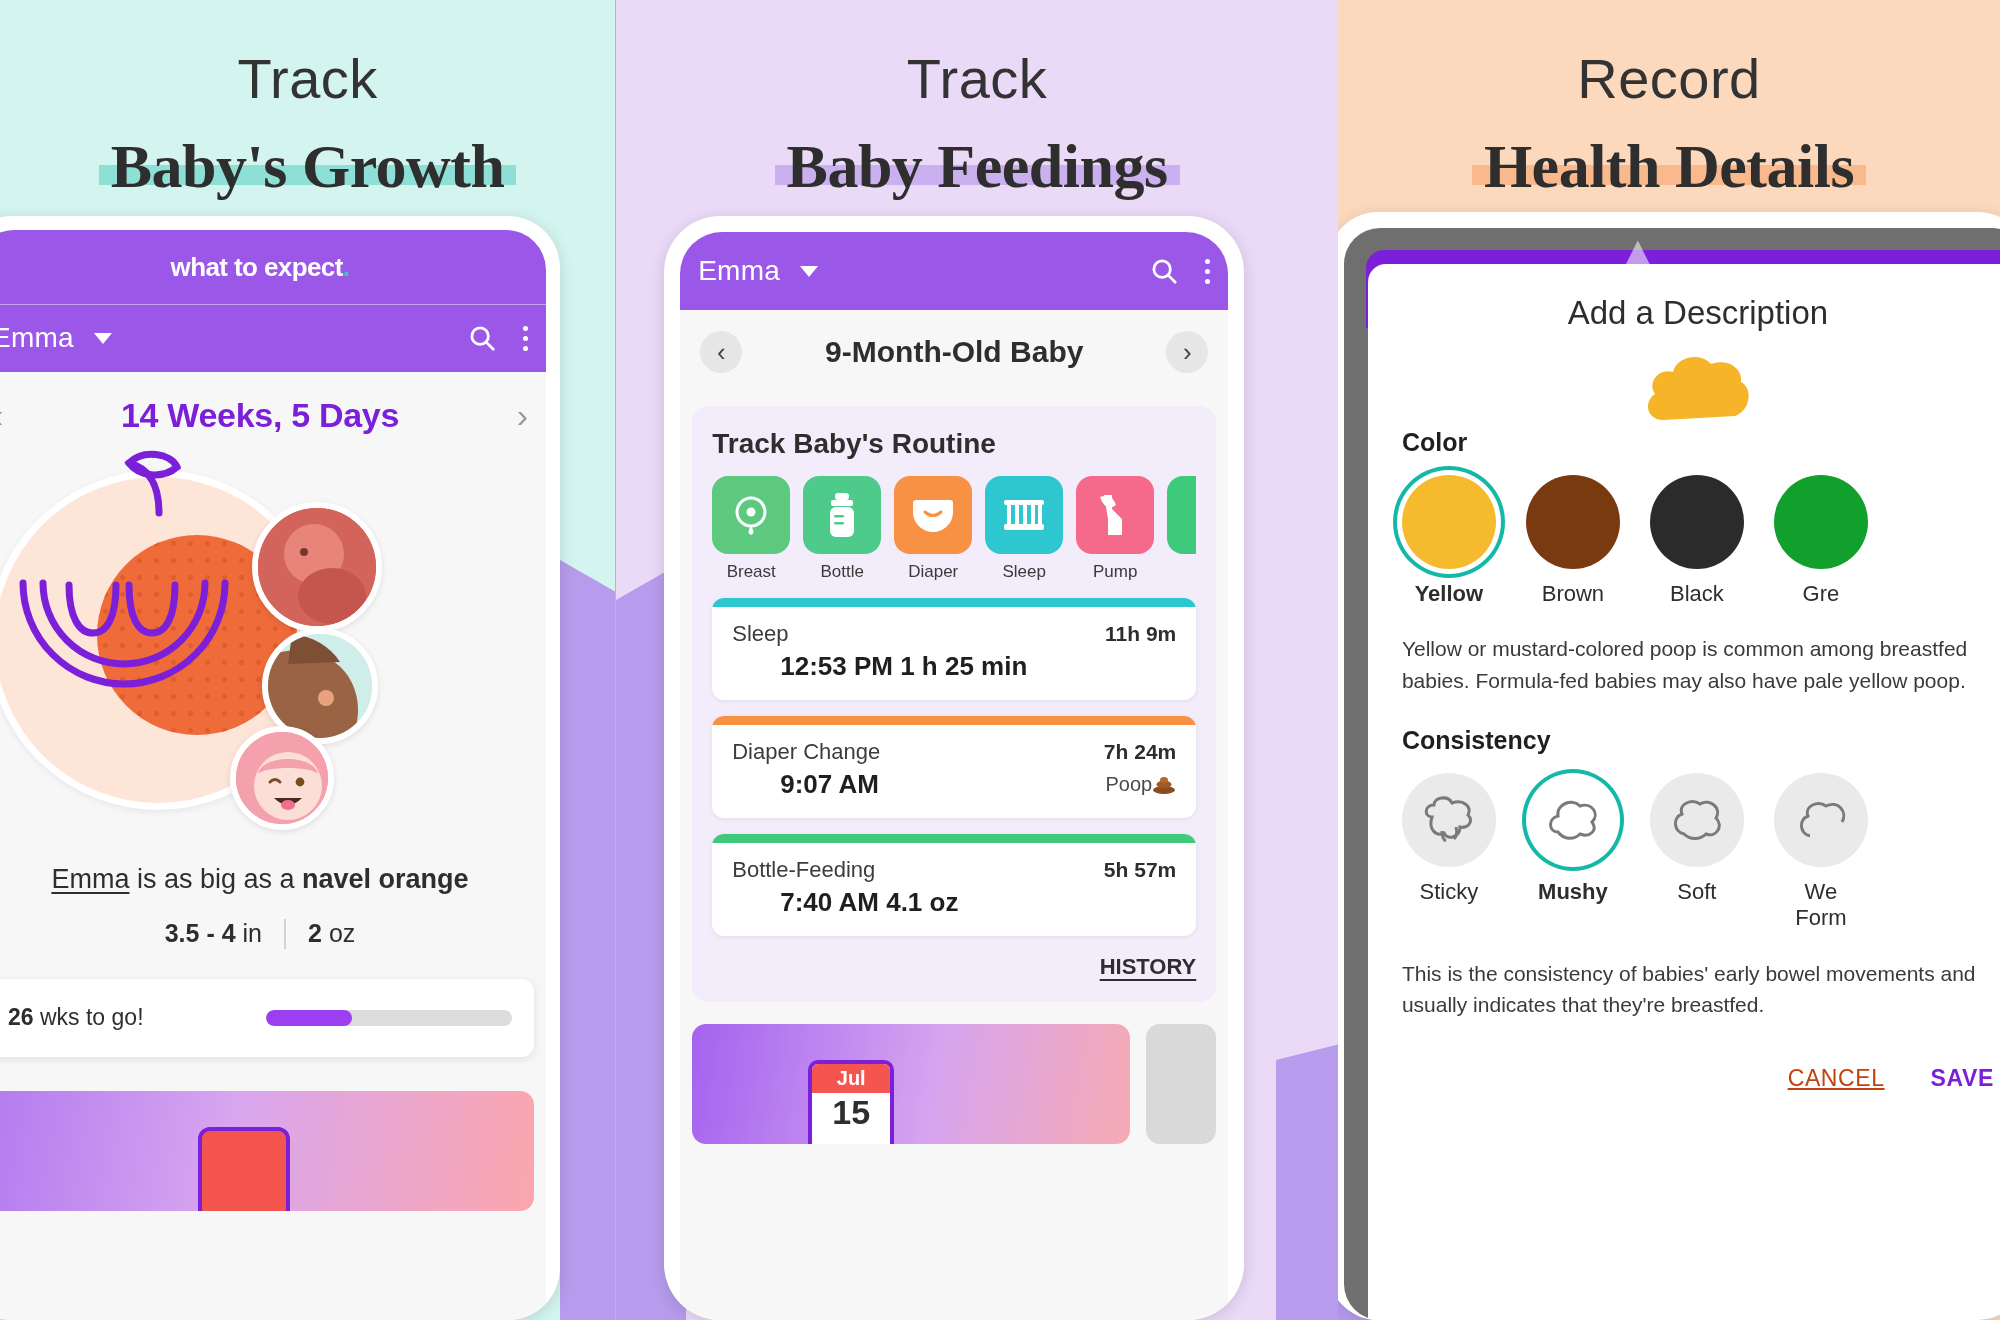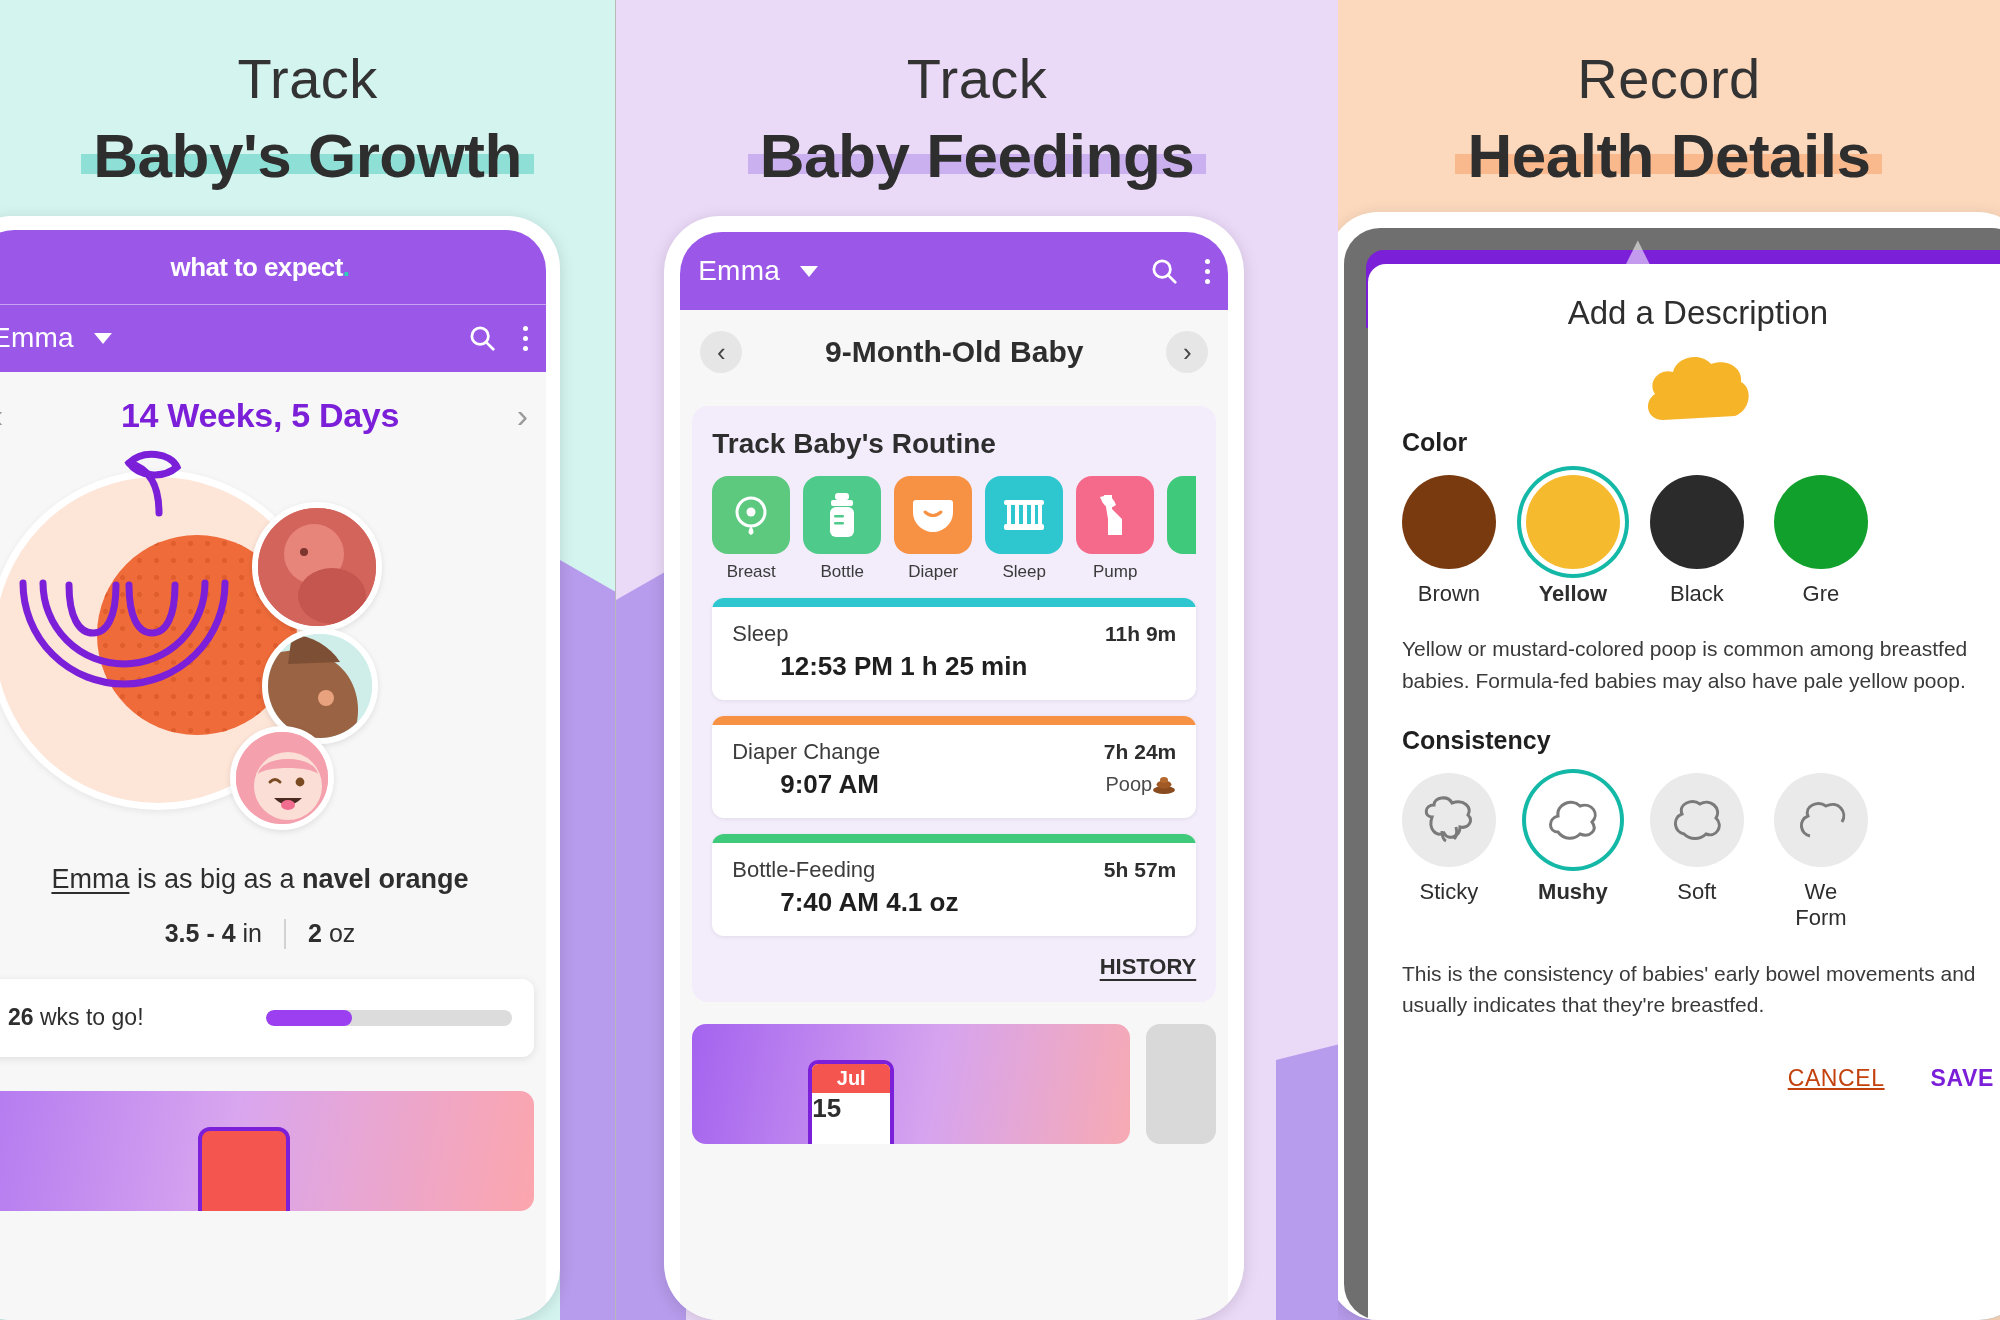--- a/index.html
+++ b/index.html
@@ -19,21 +19,21 @@
 
   
   .wave { position: absolute; left: 0; right: 0; bottom: 0; height: 1320px; pointer-events: none; }
 
   
   .headline { position: absolute; left: 0; right: 0; text-align: center; z-index: 5; }
   .h-line1 {
     font-size: 56px; font-weight: 400; color: #333; letter-spacing: .5px;
     line-height: 1.1;
   }
-  .h-line2-wrap { position: relative; display: inline-block; margin-top: 11px; }
+  .h-line2-wrap { position: relative; display: inline-block; margin-top: 22px; font-family: Liberation Serif, serif; }
   .h-line2 {
     position: relative; z-index: 2;
     font-size: 62px; font-weight: 700; color: #2e2e2e; letter-spacing: -.5px;
     line-height: 1.12; white-space: nowrap;
   }
   .h-underline {
     position: absolute; left: -12px; right: -12px; bottom: 16px; height: 20px; z-index: 1;
   }
 
   
@@ -117,21 +117,21 @@
   .log .l-name { font-size:22px; color:#3c3c3c;}
   .log .l-ago { font-size:21px; font-weight:700; color:#2e2e2e;}
   .log .row2 { display:flex; justify-content:space-between; align-items:center; padding:4px 20px 18px;margin-left:48px;}
   .log .l-main { font-size:26px; font-weight:700; color:#1f1f1f;}
   .log .l-note { font-size:20px; color:#4a4a4a; display:flex; align-items:center; }
   .hist { text-align:right; font-size:22px; font-weight:700; color:#2e2e2e; text-decoration:underline; text-underline-offset:5px; padding: 18px 0 4px;}
 
   .cal-card { border-radius:14px; background:linear-gradient(100deg,#a463ef 0%, #d6a4ef 55%, #f7aab3 100%); position:relative; overflow:hidden;}
   .cal-chip { position:absolute; background:#fff; border:4px solid #7b1fd8; border-radius:10px; overflow:hidden; }
   .cal-chip .m { background:#f4564f; color:#fff; font-size:20px; font-weight:700; text-align:center; padding:3px 0;}
-  .cal-chip .d { color:#2e2e2e; font-size:26px; font-weight:700; text-align:left; }
+  .cal-chip .d { color:#2e2e2e; font-size:34px; font-weight:700; text-align:center; }
   .gray-card { background:#d9d9d9; border-radius:14px; }
 
   
   .p3-dark { position:absolute; background:#6f6f6f; }
   .p3-purple { position:absolute; background:#7b1fd8; }
   .sheet { position:absolute; background:#fff; overflow:hidden;}
   .sheet-title { text-align:center; font-size:33px; color:#2e2e2e; }
   .poop { width:110px; height:72px; margin: 0 auto; position:relative;}
   .sec-label { font-size:25px; font-weight:700; color:#1f1f1f;}
   .swatch-row { display:flex; gap:30px; align-items:flex-start;}
@@ -466,26 +466,26 @@
           <svg width="110" height="72" viewBox="0 0 110 72">
             <path d="M20 70 C4 70 0 52 12 44 C4 32 16 18 30 22 C34 6 58 2 68 14 C84 8 100 18 98 32 C110 38 108 60 92 66 Z" fill="#f6b428"></path>
           </svg>
         </div>
 
         <div style="padding:6px 34px 0;">
           <div class="sec-label">Color</div>
 
           <div class="swatch-row" style="margin-top:18px;">
             <div class="swatch">
+              <div class="sw-dot sw-sel" style="background:#f6ba2e;"></div>
+              <div class="sw-cap sel">Yellow</div>
+            </div>
+            <div class="swatch">
               <div class="sw-dot" style="background:#7a3a10;"></div>
               <div class="sw-cap">Brown</div>
-            </div>
-            <div class="swatch">
-              <div class="sw-dot sw-sel" style="background:#f6ba2e;"></div>
-              <div class="sw-cap sel">Yellow</div>
             </div>
             <div class="swatch">
               <div class="sw-dot" style="background:#2b2b2b;"></div>
               <div class="sw-cap">Black</div>
             </div>
             <div class="swatch">
               <div class="sw-dot" style="background:#12a02c;"></div>
               <div class="sw-cap">Gre</div>
             </div>
           </div>

